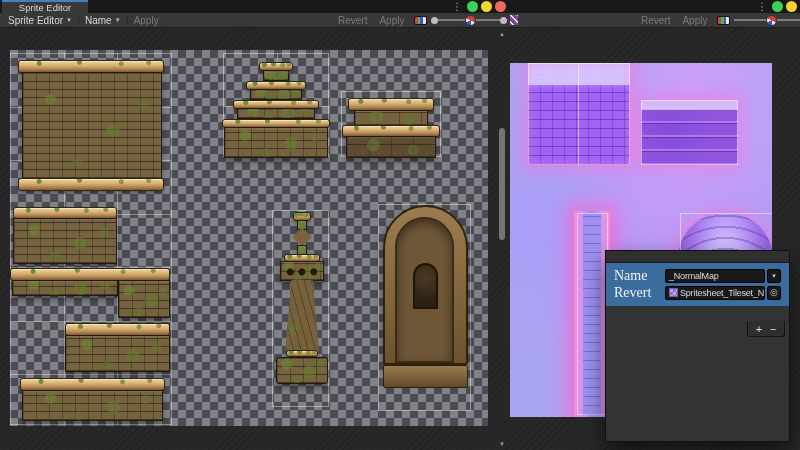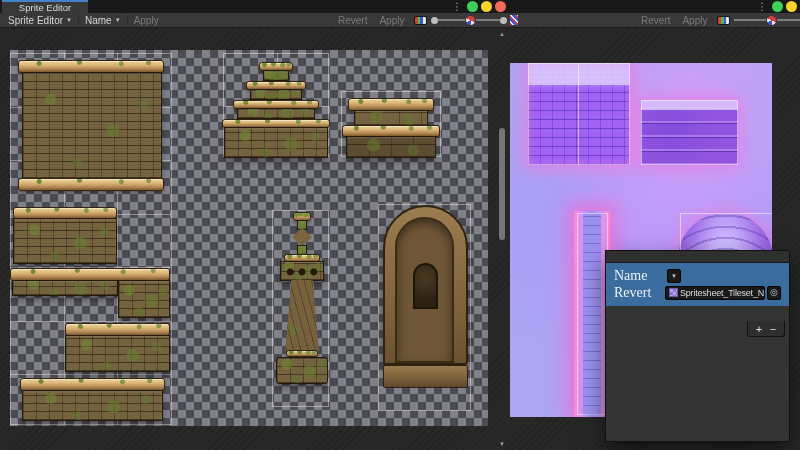--- a/index.html
+++ b/index.html
@@ -355,20 +355,23 @@
       <div class="ol" style="left:67px;top:150px;width:31px;height:202px;"></div>
       <div class="ol" style="left:170px;top:150px;width:93px;height:202px;"></div>
     </div>
   </div>
 
   <div class="panel">
     <div class="panel-gap"></div>
     <div class="psel">
       <div class="prow">
         <span class="plabel">Name</span>
+        <div class="pfield">
+          <span>_NormalMap</span>
+        </div>
         <div class="pbtn">
           <span class="arr">▼</span>
         </div>
       </div>
       <div class="prow">
         <span class="plabel">Revert</span>
         <div class="pfield">
           <span class="thumb"></span>
           <span>Spritesheet_Tileset_NRM</span>
         </div>

